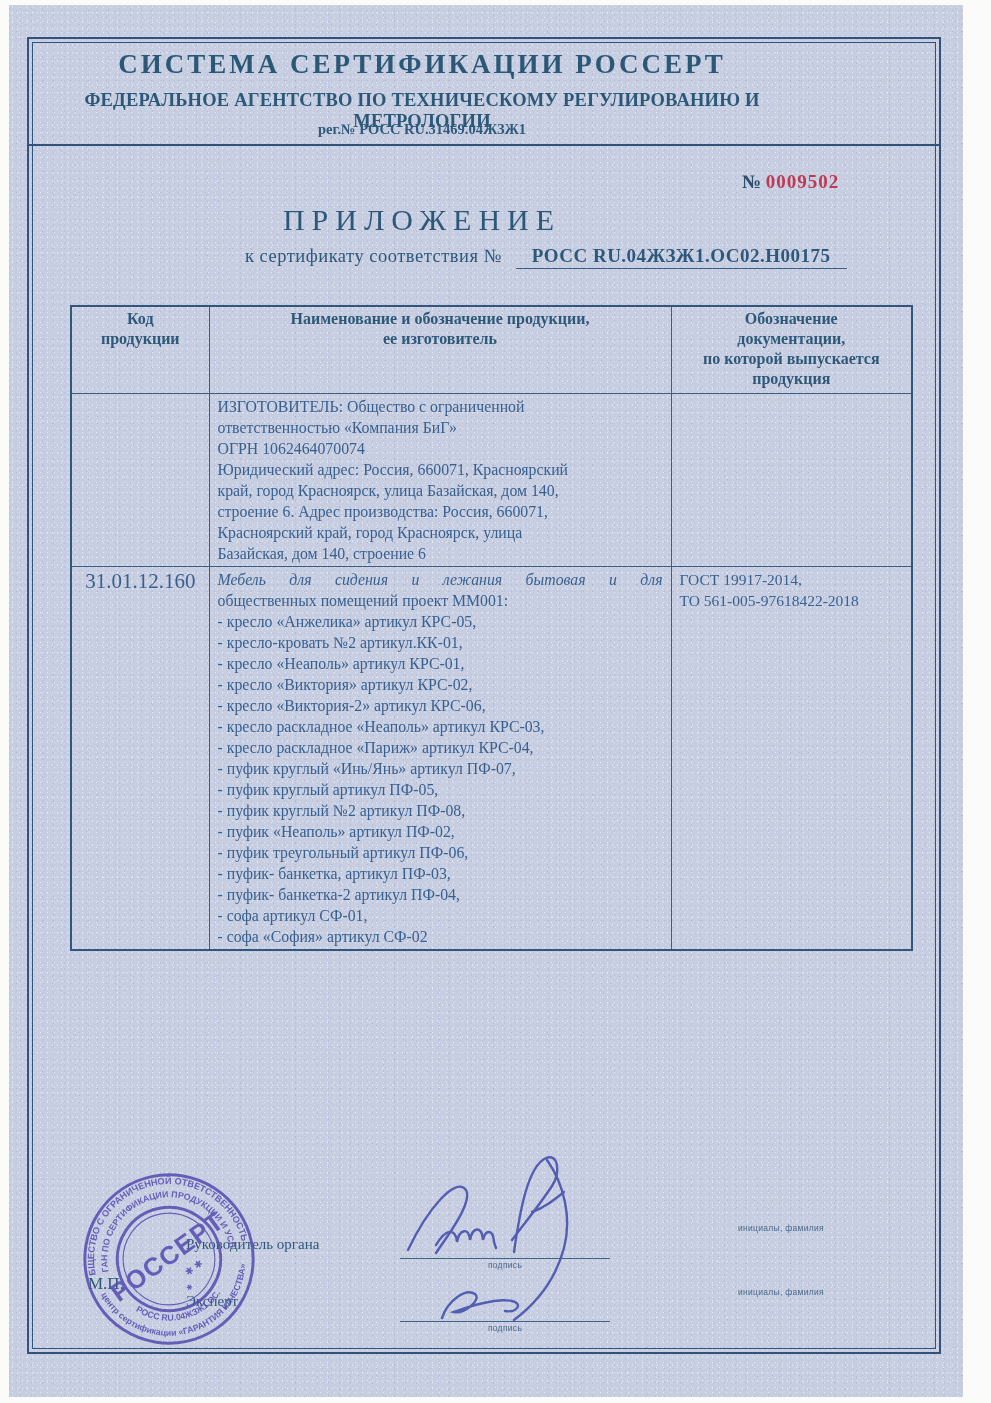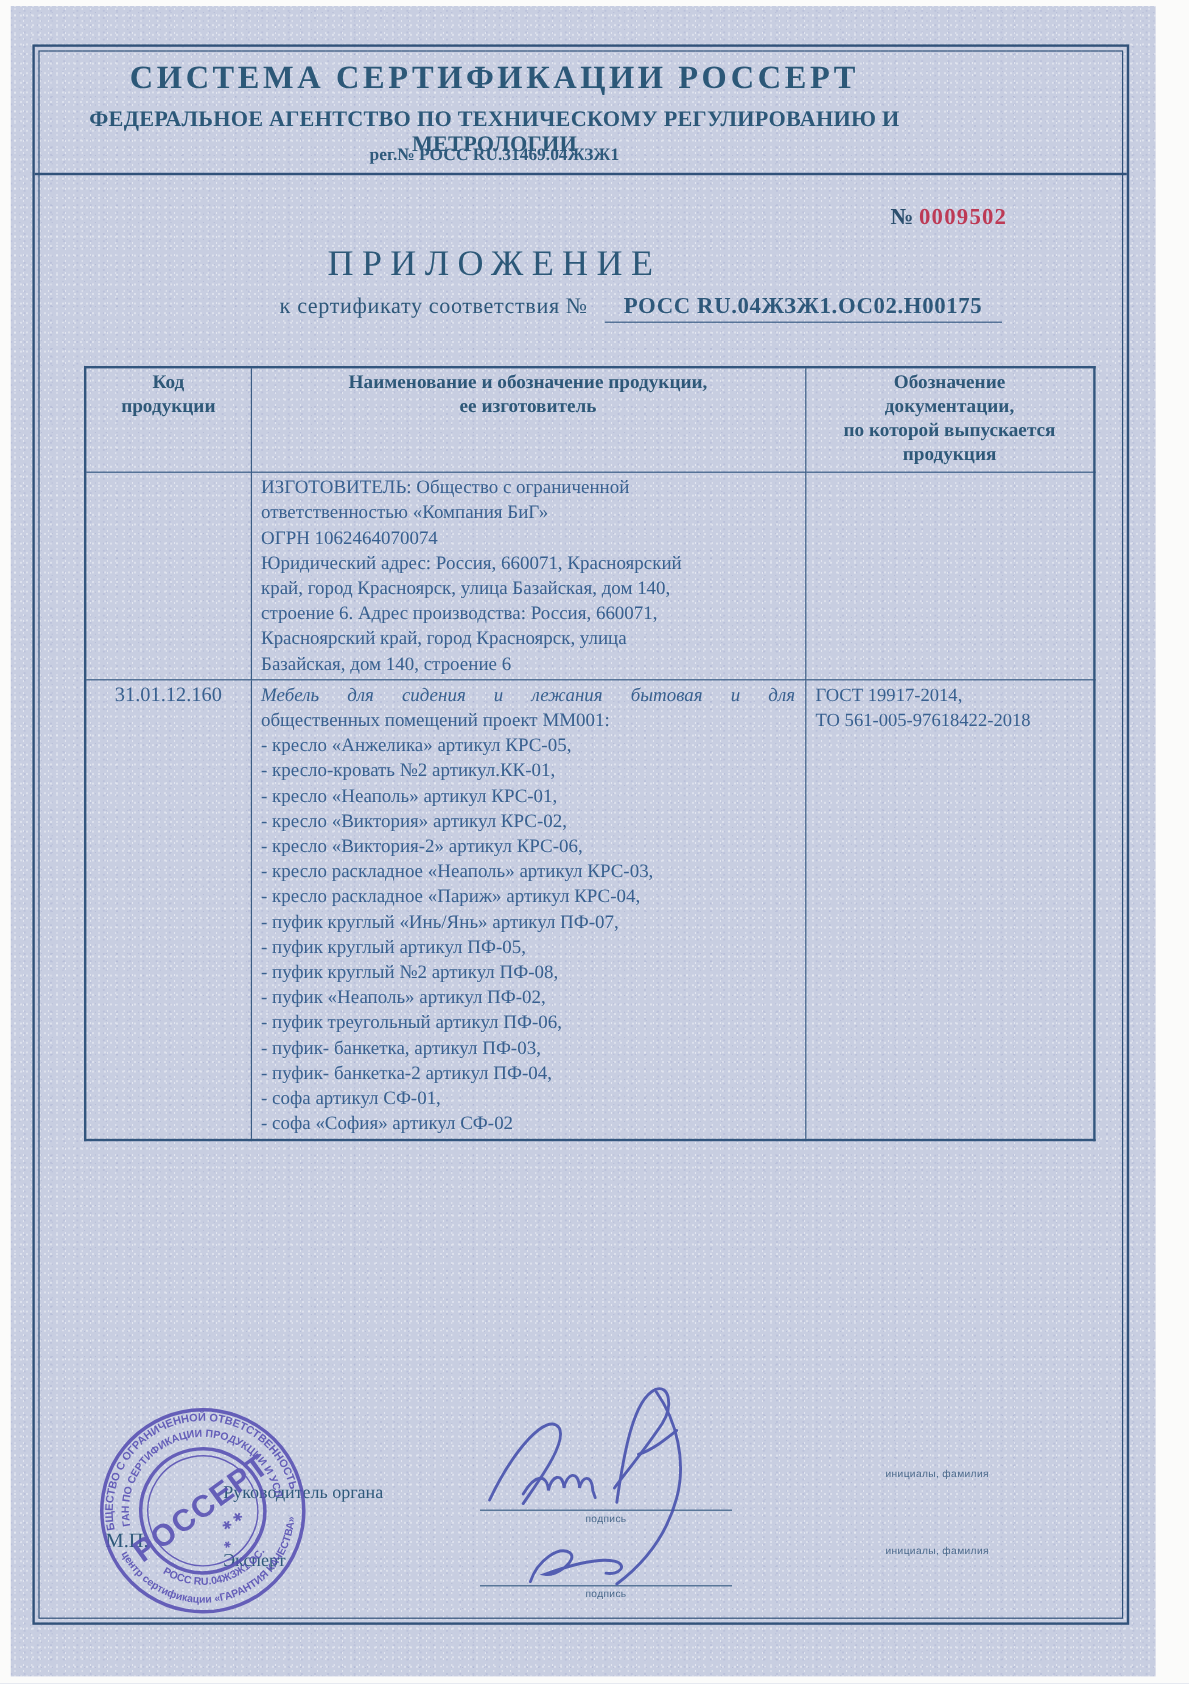--- a/index.html
+++ b/index.html
@@ -22,50 +22,50 @@
     background-position:0 0, 3px 2px, 1px 4px, 6px 1px;
   }
   .frame { position:absolute; left:27px; top:37px; width:914px; height:1317px;
     border:2px solid #31527a; }
   .frame-inner { position:absolute; left:3px; top:3px; right:3px; bottom:3px;
     border:1px solid #31527a; }
   .header-sep { position:absolute; left:29px; top:144px; width:910px; height:0;
     border-top:2px solid #31527a; }
 
   .abs { position:absolute; }
-  .centered { left:4px; width:816px; text-align:center; }
+  .centered { left:14px; width:816px; text-align:center; }
   .pre { white-space:pre-line; }
 
   .sys-title   { top:49px;  font-size:27px; font-weight:bold; letter-spacing:3px; color:#2c5878; }
   .agency      { top:90px;  font-size:18.5px; font-weight:bold; letter-spacing:.2px; color:#2c5878; }
   .reg-number  { top:121px; font-size:14.5px; font-weight:bold; color:#2f5a7c; }
 
   .blank-no { top:171px; left:742px; font-size:19px; font-weight:bold; }
   .blank-no .no-sign { color:#2c4f6e; }
   .blank-no .no-val  { color:#bd3a55; letter-spacing:1px; }
 
   .doc-title { top:203px; font-size:30px; font-weight:normal; letter-spacing:7px; color:#2c5878; }
   .subtitle  { top:245px; left:233px; font-size:18.5px; color:#2e587a; white-space:nowrap; }
-  .subtitle .sub-label { letter-spacing:.5px; }
+  .subtitle .sub-label { letter-spacing:.5px;margin-left:12px; }
   .subtitle .sub-value {
     font-weight:bold; font-size:19px; margin-left:14px; padding:0 16px 2px 16px;
     border-bottom:1.5px solid #3a5c85; letter-spacing:.5px;
   }
 
   table.cert {
     position:absolute; left:70px; top:305px; width:841px;
     border-collapse:collapse; table-layout:fixed;
     color:#38608f;
   }
   table.cert th, table.cert td { border:1.5px solid #3a5c85; padding:2px 8px; vertical-align:top; }
   table.cert { border:2px solid #33567e; }
   col.c1 { width:138px; } col.c2 { width:462px; } col.c3 { width:241px; }
   th.hcell { font-size:16px; font-weight:bold; color:#2e5878; text-align:center;
     vertical-align:middle; height:87px; line-height:20px; }
-  td.code-cell { text-align:center; font-size:17px; padding-top:4px; }
+  td.code-cell { text-align:center; font-size:21px; padding-top:4px; }
   td.name-cell { font-size:15.8px; line-height:21px; padding-left:9px; }
   tr.manufacturer-row td { height:168px; }
   tr.product-row td { height:380px; }
   .just-line { text-align:justify; text-align-last:justify;font-style:italic; }
   .docs-cell { font-size:15.5px; line-height:21px; padding-top:4px; }
 
   .role-label { font-size:15px; color:#2e587a; }
   .role-head   { left:186px; top:1236px; }
   .mp-mark     { left:88px;  top:1274px; font-size:17px; }
   .role-expert { left:186px; top:1293px; }

